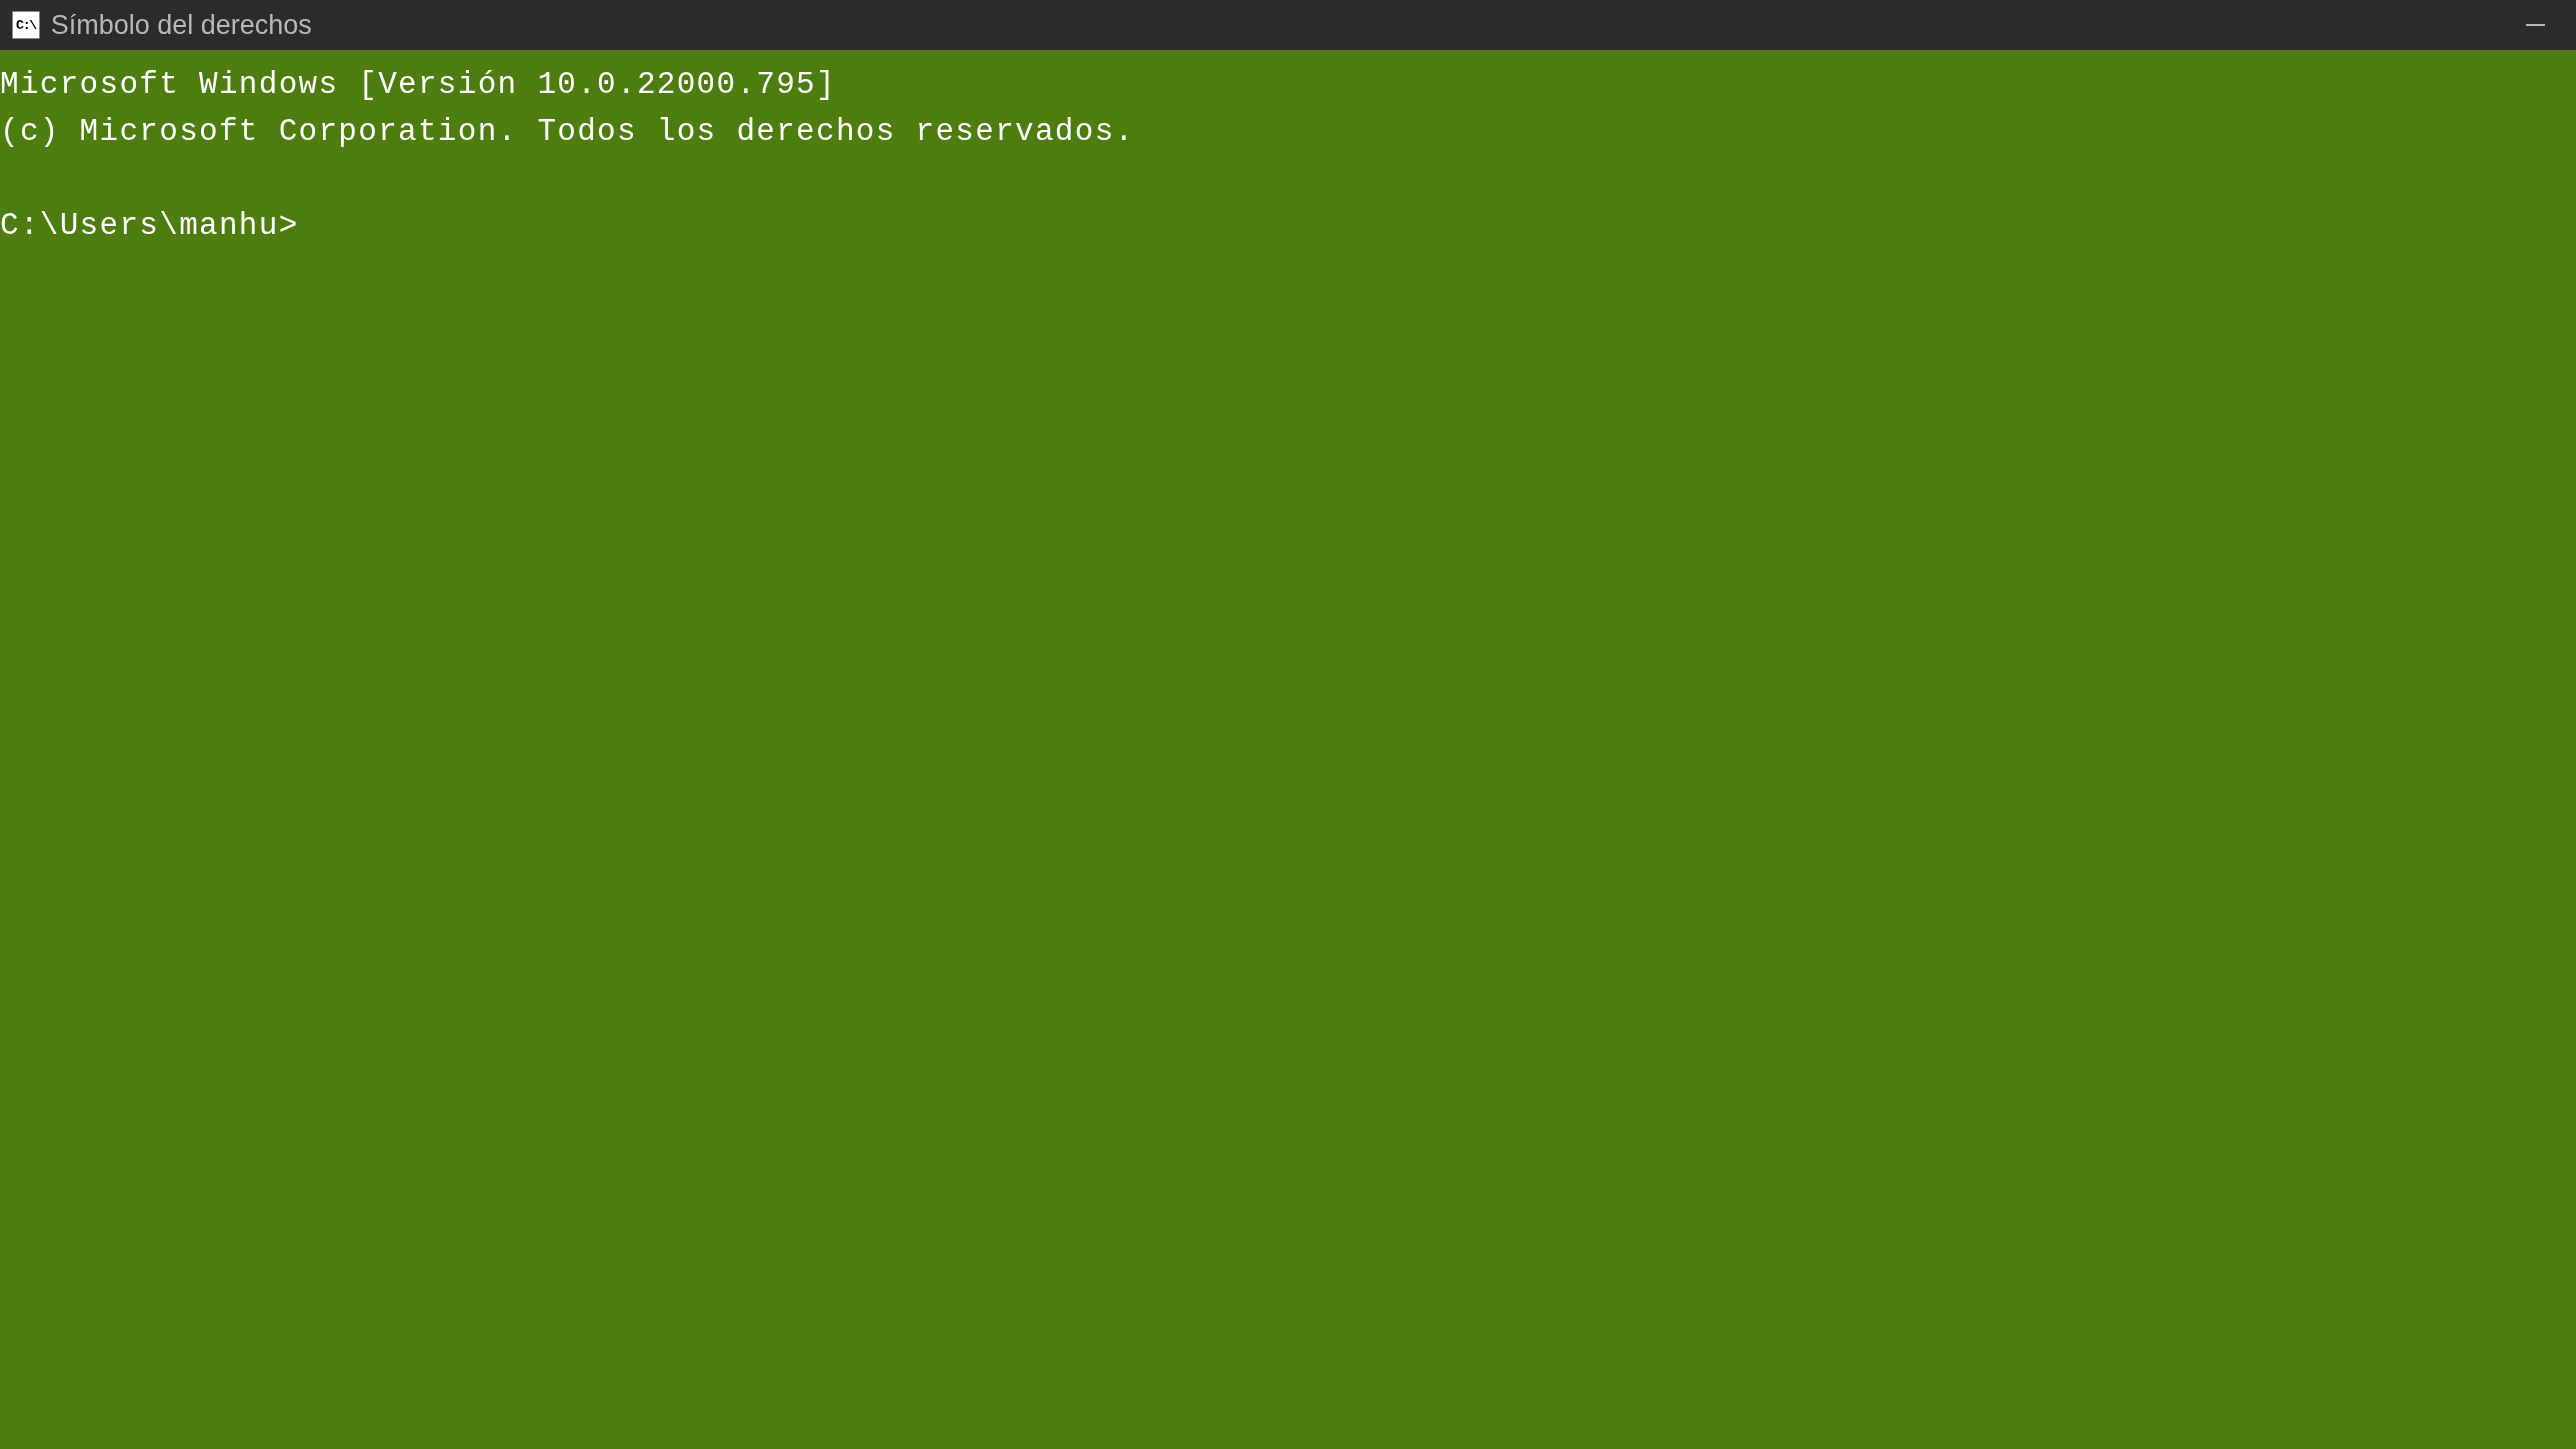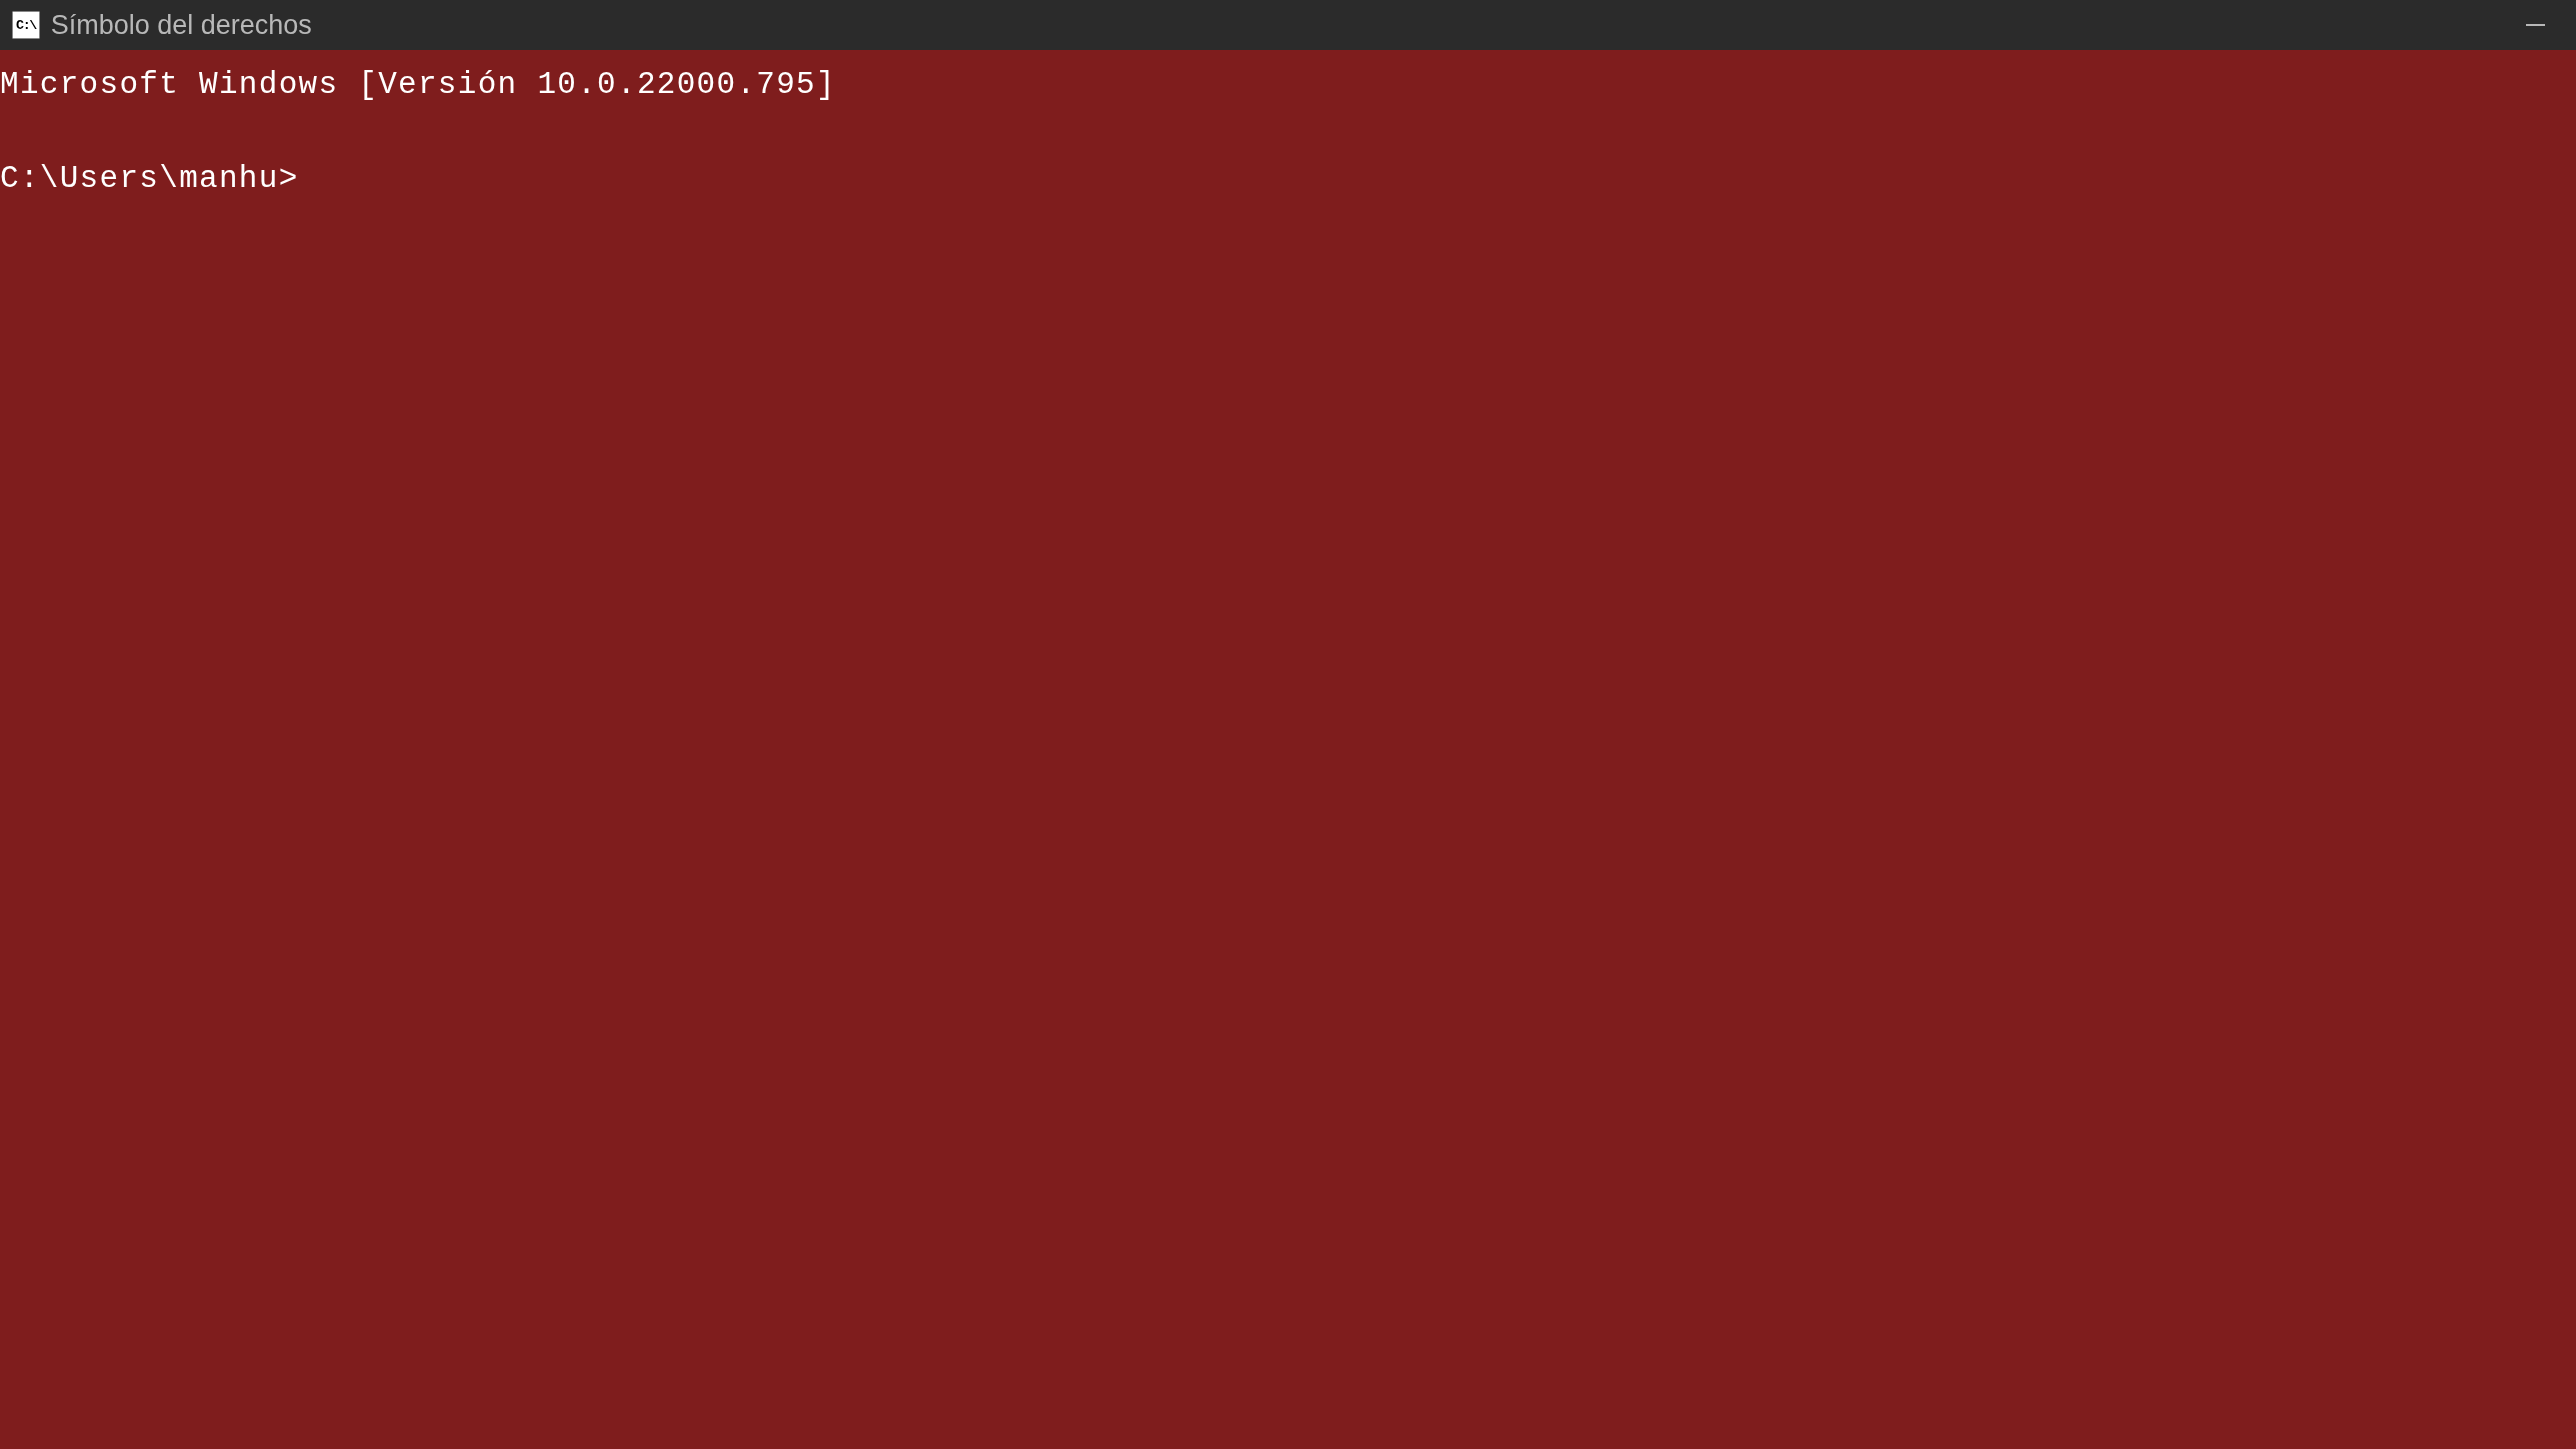--- a/index.html
+++ b/index.html
@@ -62,21 +62,21 @@
       cursor: pointer;
     }
     .minimize-line {
       width: 19px;
       height: 1.3px;
       background: #b8b8b8;
     }
     .terminal-content {
       padding: 10.7px 0 0 0;
       color: #ffffff;
-      background: #7f1d1d;
+      background: #4d7c0f;
       height: calc(100% - 50px);
       font-size: 31px;
       line-height: 47px;
       letter-spacing: 1.3px;
     }
     .terminal-line {
       white-space: pre;
       font-family: Consolas, 'Courier New', monospace;
     }
     .command-line {
@@ -100,18 +100,19 @@
   </div>
   <div class="titlebar-controls">
     <div class="control-button">
       <div class="minimize-line"></div>
     </div>
   </div>
 </div>
 
 <div class="terminal-content">
   <div class="terminal-line">Microsoft Windows [Versión 10.0.22000.795]</div>
+  <div class="terminal-line">(c) Microsoft Corporation. Todos los derechos reservados.</div>
   <div class="blank-line"></div>
   <div class="command-line">
     <span>C:\Users\manhu&gt;</span>
   </div>
 </div>
 
 
 </body></html>

